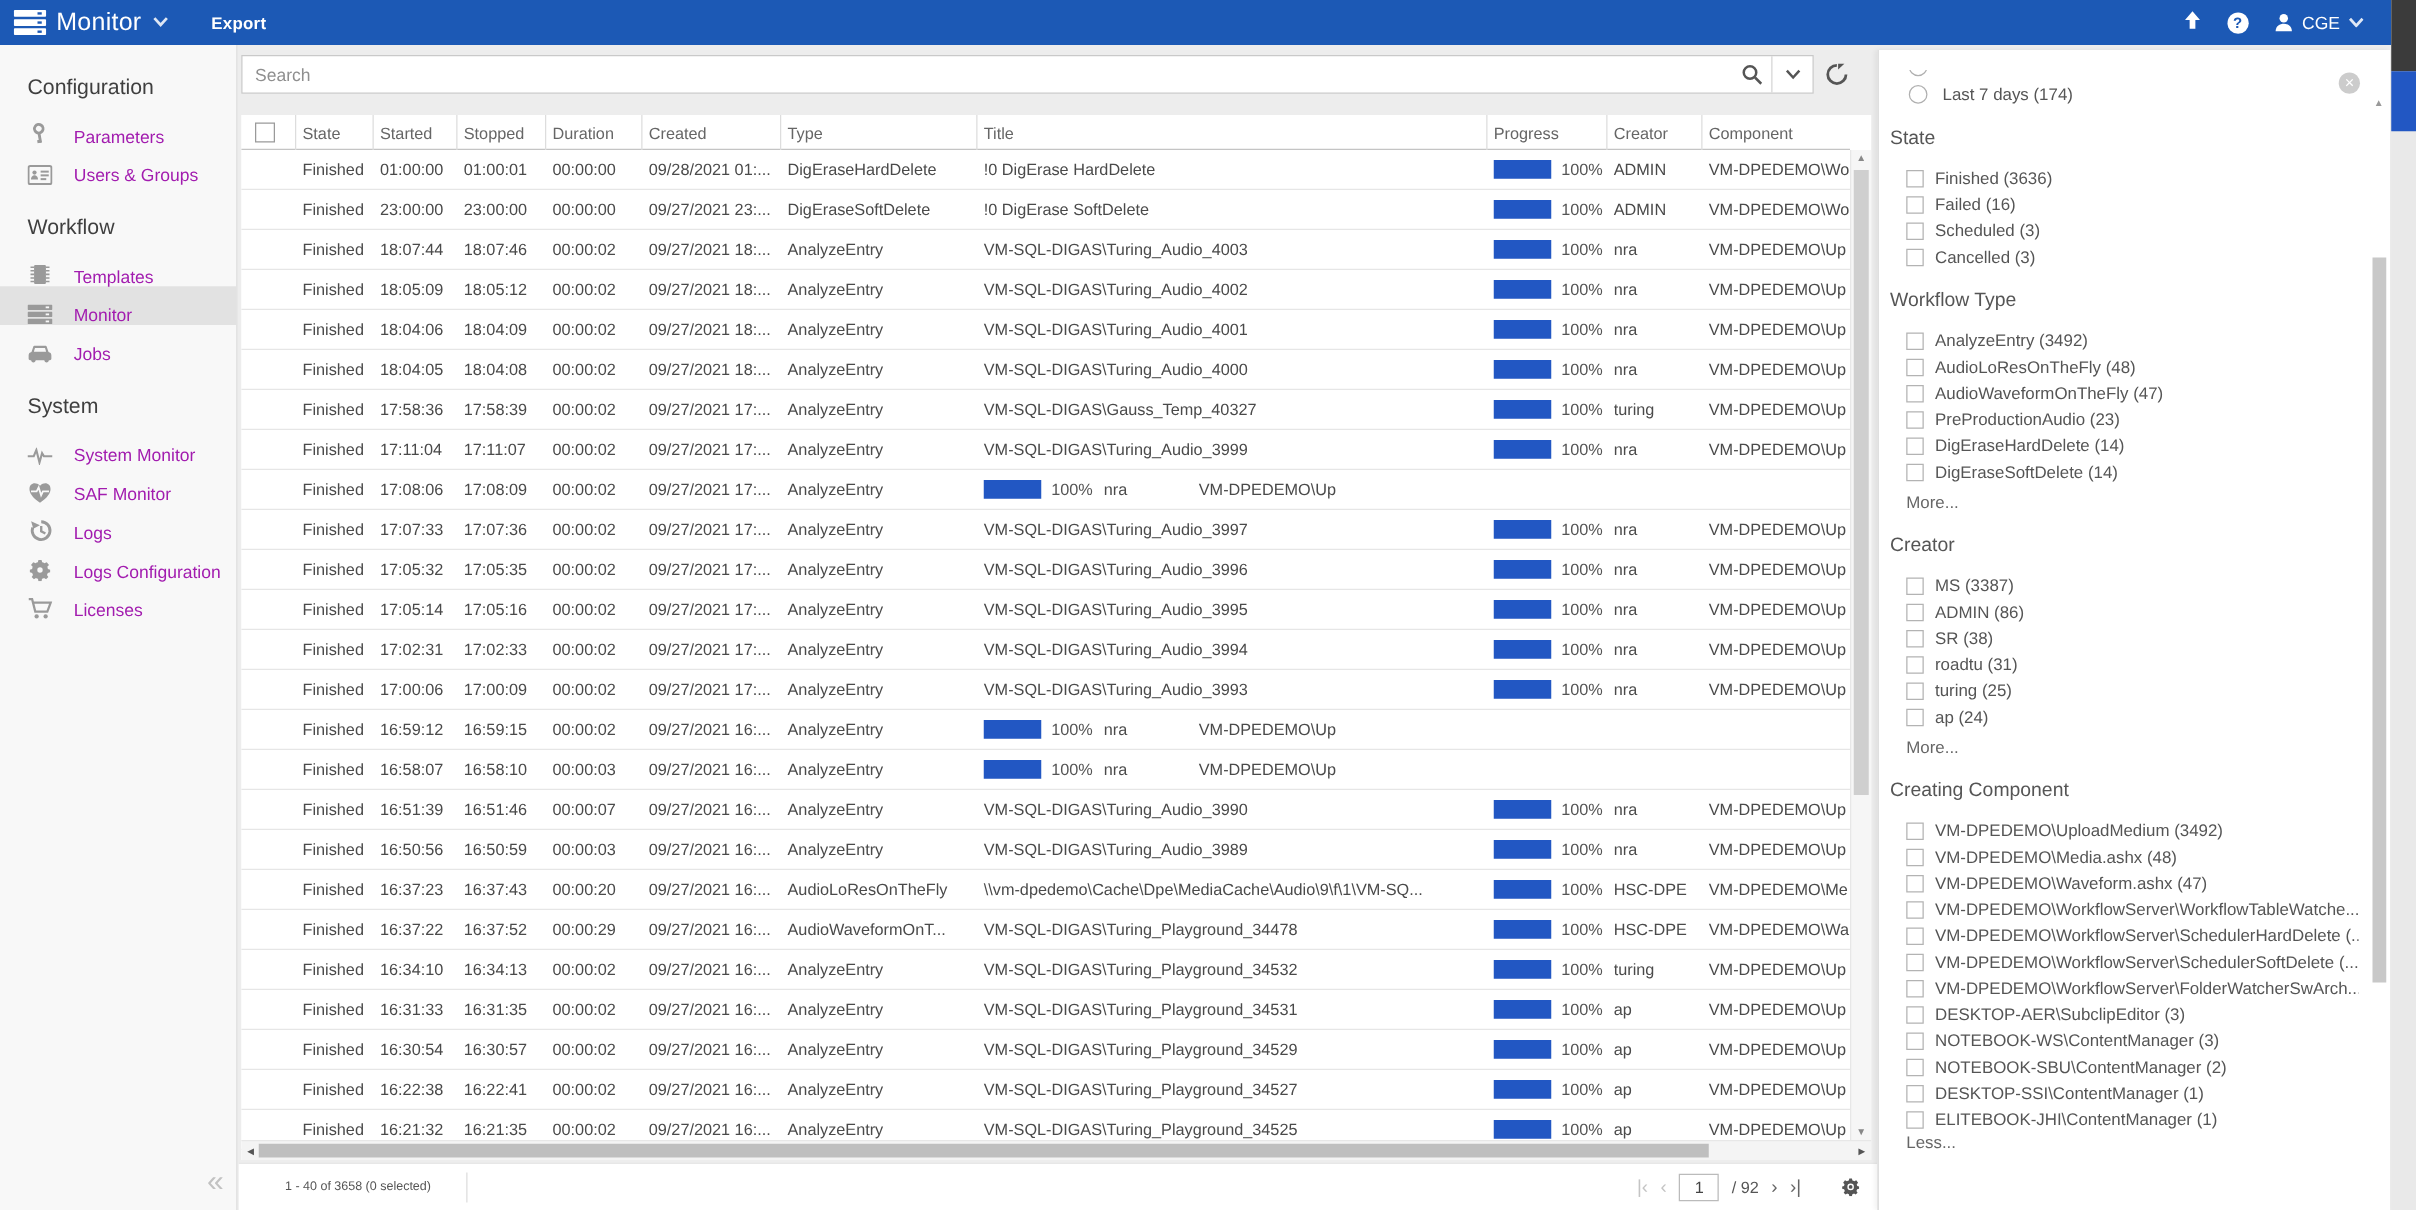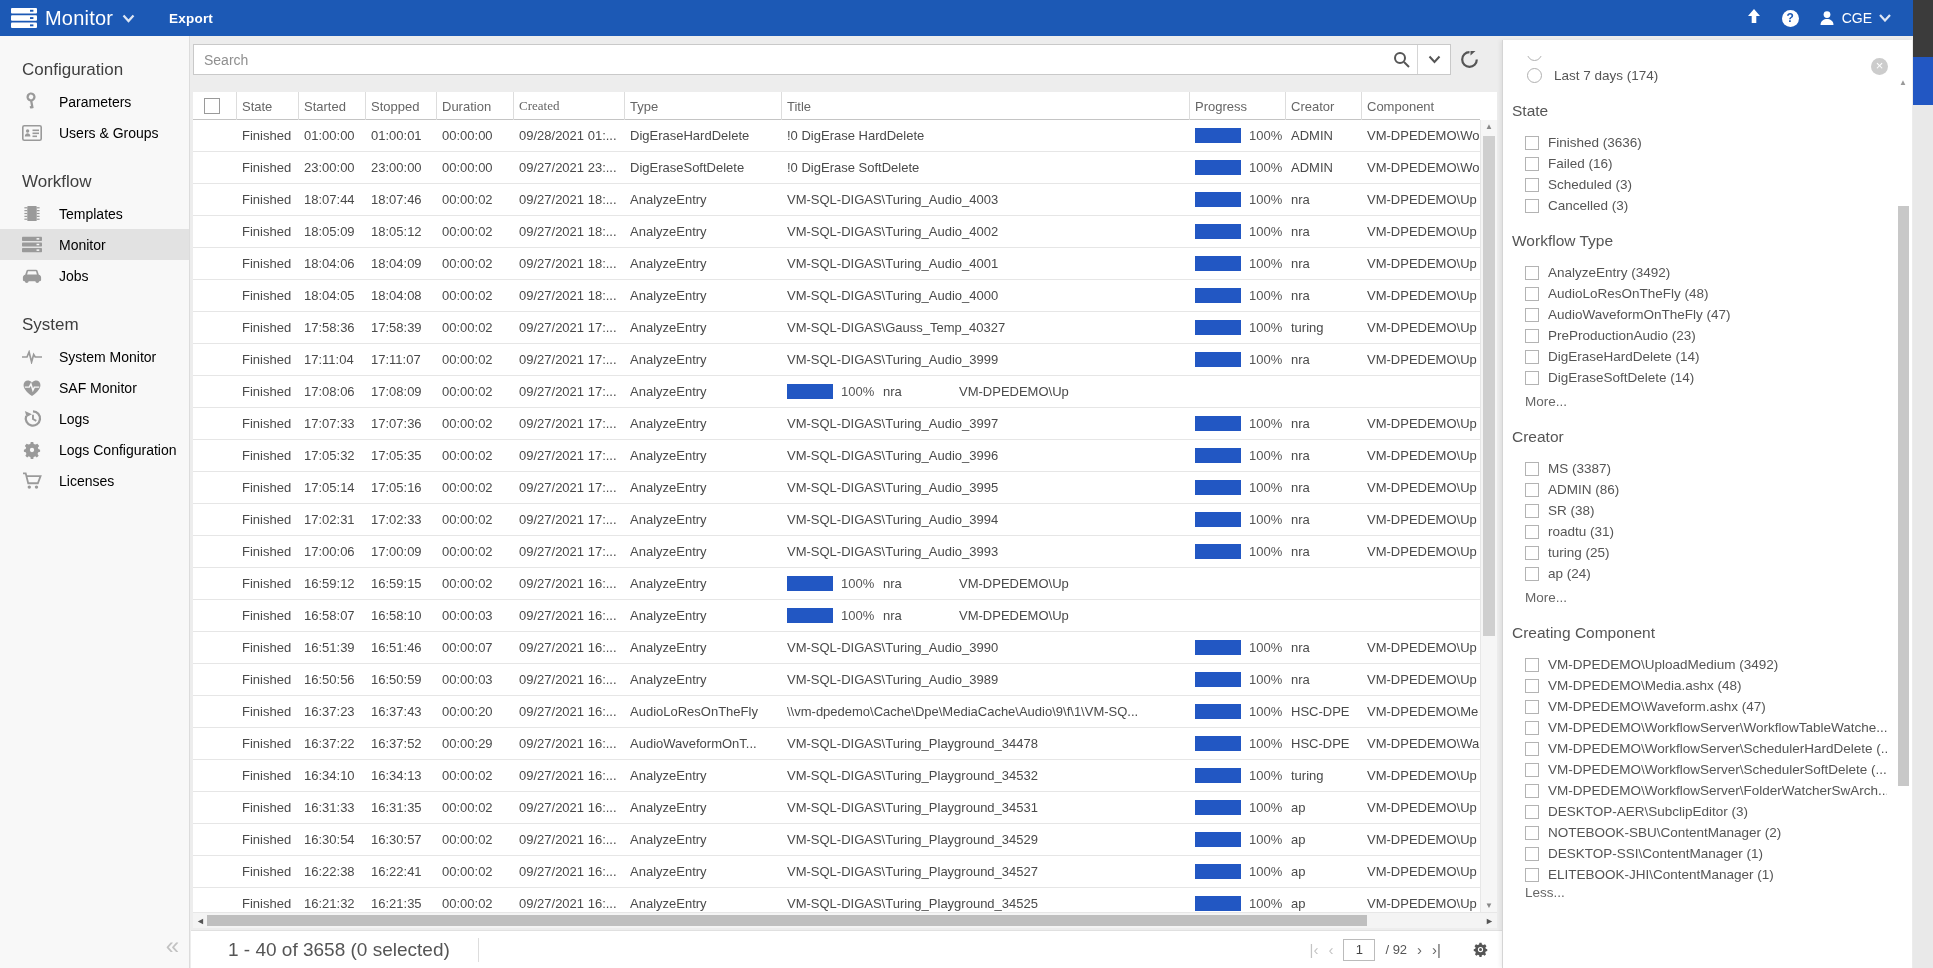--- a/index.html
+++ b/index.html
@@ -8,21 +8,21 @@
   .logo { margin-left:11px; display:flex; align-items:center; }
   .app-title { font-size:20px; margin-left:8px; font-weight:400; letter-spacing:.2px; }
   .title-chev { margin-left:9px; opacity:.85; }
   .menu-item { font-size:13.5px; margin-left:34px; font-weight:700; letter-spacing:.2px; }
   .topbar-right { margin-left:auto; display:flex; align-items:center; gap:20px; margin-right:22px; }
   .help-circle { width:17px; height:17px; border-radius:50%; background:#fff; color:#1c59b5; font-size:12px; font-weight:700; display:flex; align-items:center; justify-content:center; }
   .user-area { display:flex; align-items:center; gap:7px; font-size:14px; }
 
   .sidebar { position:absolute; left:0; top:36px; width:190px; height:932px; background:#f8f8f8; border-right:1px solid #dcdcdc; }
   .side-section-title { font-size:17px; color:#3f3f3f; padding:24px 0 6px 22px; }
-  .side-item { display:flex; align-items:center; height:31px; padding-left:22px; color:#000000; font-size:14px; cursor:default; }
+  .side-item { display:flex; align-items:flex-end; height:31px; padding-left:22px; color:#a21caf; font-size:14px; cursor:default; }
   .side-item .ic { width:20px; display:flex; justify-content:center; margin-right:17px; }
   .side-item.active { background:#e2e2e2; }
   .collapse-btn { position:absolute; right:10px; bottom:8px; font-size:24px; color:#c2c2c2; }
 
   .main { position:absolute; left:191px; top:36px; width:1311px; height:932px; background:#ededed; }
   .search-row { position:absolute; left:2px; top:8px; width:1300px; height:31px; display:flex; align-items:center; }
   .search-box { width:1258px; height:31px; background:#fff; border:1px solid #c9c9c9; display:flex; align-items:center; }
   .search-box input { flex:1; border:none; outline:none; font-size:14px; color:#444; padding:0 10px; font-family:"Liberation Sans",sans-serif; background:transparent; }
   .search-box input::placeholder { color:#8f8f8f; }
   .sb-div { width:1px; height:29px; background:#d5d5d5; }
@@ -43,21 +43,21 @@
   .vscroll { position:absolute; right:0; top:28px; width:17px; height:792px; background:#f6f6f6; border-left:1px solid #e7e7e7; }
   .vs-up { position:absolute; top:2px; left:4px; color:#888; font-size:8px; }
   .vs-dn { position:absolute; bottom:2px; left:4px; color:#888; font-size:8px; }
   .vs-thumb { position:absolute; top:16px; left:2px; width:12px; height:500px; background:#cfcfcf; }
   .hscroll { position:absolute; left:0; bottom:0; width:1304px; height:16px; background:#f4f4f4; border-top:1px solid #e7e7e7; }
   .hs-l { position:absolute; left:3px; top:3px; color:#555; font-size:9px; }
   .hs-r { position:absolute; right:3px; top:3px; color:#555; font-size:9px; }
   .hs-thumb { position:absolute; left:14px; top:2px; width:1160px; height:11px; background:#bfbfbf; }
 
   .bottombar { position:absolute; left:0px; top:894px; width:1311px; height:38px; background:#fff; border-top:1px solid #e0e0e0; display:flex; align-items:center; }
-  .status { padding-left:37px; padding-right:28px; height:24px; display:flex; align-items:center; border-right:1px solid #ddd; font-size:19px; color:#555; }
+  .status { padding-left:37px; padding-right:28px; height:24px; display:flex; align-items:center; border-right:1px solid #ddd; font-size:10px; color:#555; }
   .pager { margin-left:auto; display:flex; align-items:center; gap:10px; font-size:13px; color:#555; }
   .pg-ic { font-size:15px; }
   .pg-off { color:#c4c4c4; }
   .pg-on { color:#666; }
   .page-input { width:32px; height:22px; border:1px solid #bbb; text-align:center; font-size:13px; color:#444; font-family:"Liberation Sans",sans-serif; }
   .gearbox { margin:0 14px 0 22px; display:flex; }
 
   .fpanel { position:absolute; left:1502px; top:40px; width:410px; height:928px; background:#fff; border-left:1px solid #d5d5d5; box-shadow:-2px 0 4px rgba(0,0,0,.06); overflow:hidden; }
   .fp-close { position:absolute; top:18px; right:24px; width:17px; height:17px; border-radius:50%; background:#ccc; color:#fff; font-size:13px; line-height:16px; text-align:center; }
   .fp-scroll { position:absolute; right:2px; top:38px; width:13px; height:888px; }
@@ -274,21 +274,21 @@
   <div class="tablewrap">
     <div class="tview">
       <div class="thead" id="thead">
           <div class="th" style="width: 44px;">
             <span class="hcheck"></span>
           </div>
           <div class="th" style="width: 62px;">State</div>
           <div class="th" style="width: 67px;">Started</div>
           <div class="th" style="width: 71px;">Stopped</div>
           <div class="th" style="width: 77px;">Duration</div>
-          <div class="th" style="width: 111px; font-family: Liberation Serif, serif;">Created</div>
+          <div class="th" style="width: 111px;">Created</div>
           <div class="th" style="width: 157px;">Type</div>
           <div class="th" style="width: 408px;">Title</div>
           <div class="th" style="width: 96px;">Progress</div>
           <div class="th" style="width: 76px;">Creator</div>
           <div class="th" style="width: 130px;">Component</div>
         </div>
       <div id="tbody">
           <div class="trow">
             <div class="td" style="width: 44px;"></div>
             <div class="td" style="width: 62px;">Finished</div>
@@ -827,20 +827,24 @@
         <div class="fopt">
           <span class="cb"></span>
           <span>VM-DPEDEMO\WorkflowServer\FolderWatcherSwArch...</span>
         </div>
         <div class="fopt">
           <span class="cb"></span>
           <span>DESKTOP-AER\SubclipEditor (3)</span>
         </div>
         <div class="fopt">
           <span class="cb"></span>
+          <span>NOTEBOOK-WS\ContentManager (3)</span>
+        </div>
+        <div class="fopt">
+          <span class="cb"></span>
           <span>NOTEBOOK-SBU\ContentManager (2)</span>
         </div>
         <div class="fopt">
           <span class="cb"></span>
           <span>DESKTOP-SSI\ContentManager (1)</span>
         </div>
         <div class="fopt">
           <span class="cb"></span>
           <span>ELITEBOOK-JHI\ContentManager (1)</span>
         </div>

